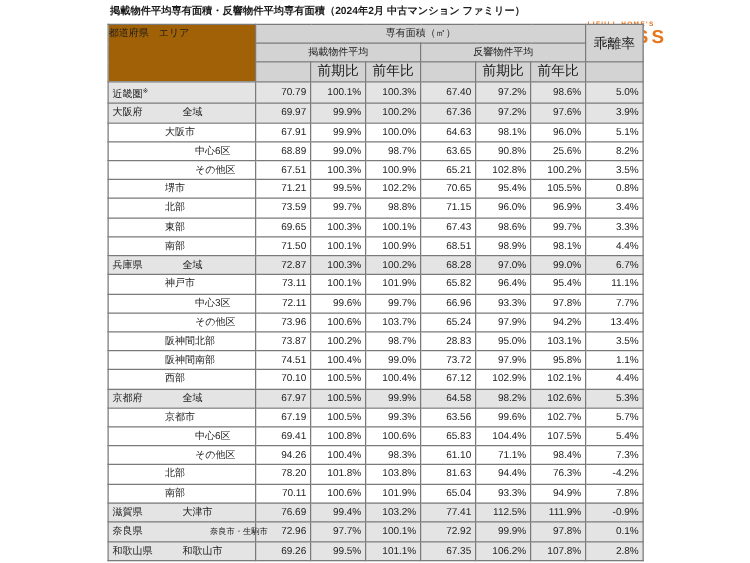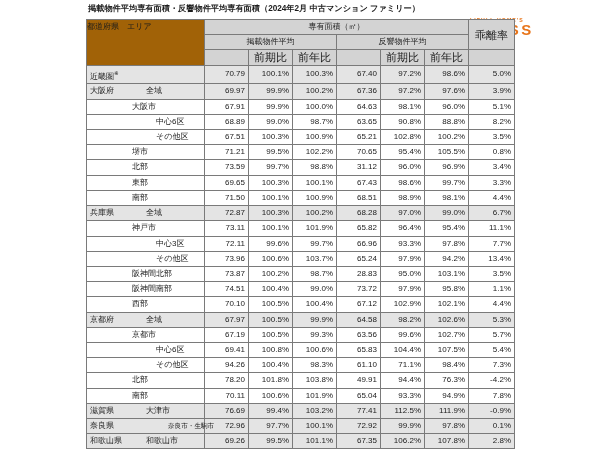--- a/index.html
+++ b/index.html
@@ -160,21 +160,21 @@
             <td class="num">96.0%</td>
             <td class="num">5.1%</td>
           </tr>
           <tr class="plain">
             <td class="area"><span class="lvl3">中心6区</span></td>
             <td class="num">68.89</td>
             <td class="num">99.0%</td>
             <td class="num">98.7%</td>
             <td class="num">63.65</td>
             <td class="num">90.8%</td>
-            <td class="num">88.8%</td>
+            <td class="num">25.6%</td>
             <td class="num">8.2%</td>
           </tr>
           <tr class="plain">
             <td class="area"><span class="lvl3">その他区</span></td>
             <td class="num">67.51</td>
             <td class="num">100.3%</td>
             <td class="num">100.9%</td>
             <td class="num">65.21</td>
             <td class="num">102.8%</td>
             <td class="num">100.2%</td>
@@ -188,21 +188,21 @@
             <td class="num">70.65</td>
             <td class="num">95.4%</td>
             <td class="num">105.5%</td>
             <td class="num">0.8%</td>
           </tr>
           <tr class="plain">
             <td class="area"><span class="lvl2">北部</span></td>
             <td class="num">73.59</td>
             <td class="num">99.7%</td>
             <td class="num">98.8%</td>
-            <td class="num">31.12</td>
+            <td class="num">71.15</td>
             <td class="num">96.0%</td>
             <td class="num">96.9%</td>
             <td class="num">3.4%</td>
           </tr>
           <tr class="plain">
             <td class="area"><span class="lvl2">東部</span></td>
             <td class="num">69.65</td>
             <td class="num">100.3%</td>
             <td class="num">100.1%</td>
             <td class="num">67.43</td>
@@ -328,21 +328,21 @@
             <td class="num">61.10</td>
             <td class="num">71.1%</td>
             <td class="num">98.4%</td>
             <td class="num">7.3%</td>
           </tr>
           <tr class="plain">
             <td class="area"><span class="lvl2">北部</span></td>
             <td class="num">78.20</td>
             <td class="num">101.8%</td>
             <td class="num">103.8%</td>
-            <td class="num">49.91</td>
+            <td class="num">81.63</td>
             <td class="num">94.4%</td>
             <td class="num">76.3%</td>
             <td class="num">-4.2%</td>
           </tr>
           <tr class="plain">
             <td class="area"><span class="lvl2">南部</span></td>
             <td class="num">70.11</td>
             <td class="num">100.6%</td>
             <td class="num">101.9%</td>
             <td class="num">65.04</td>

